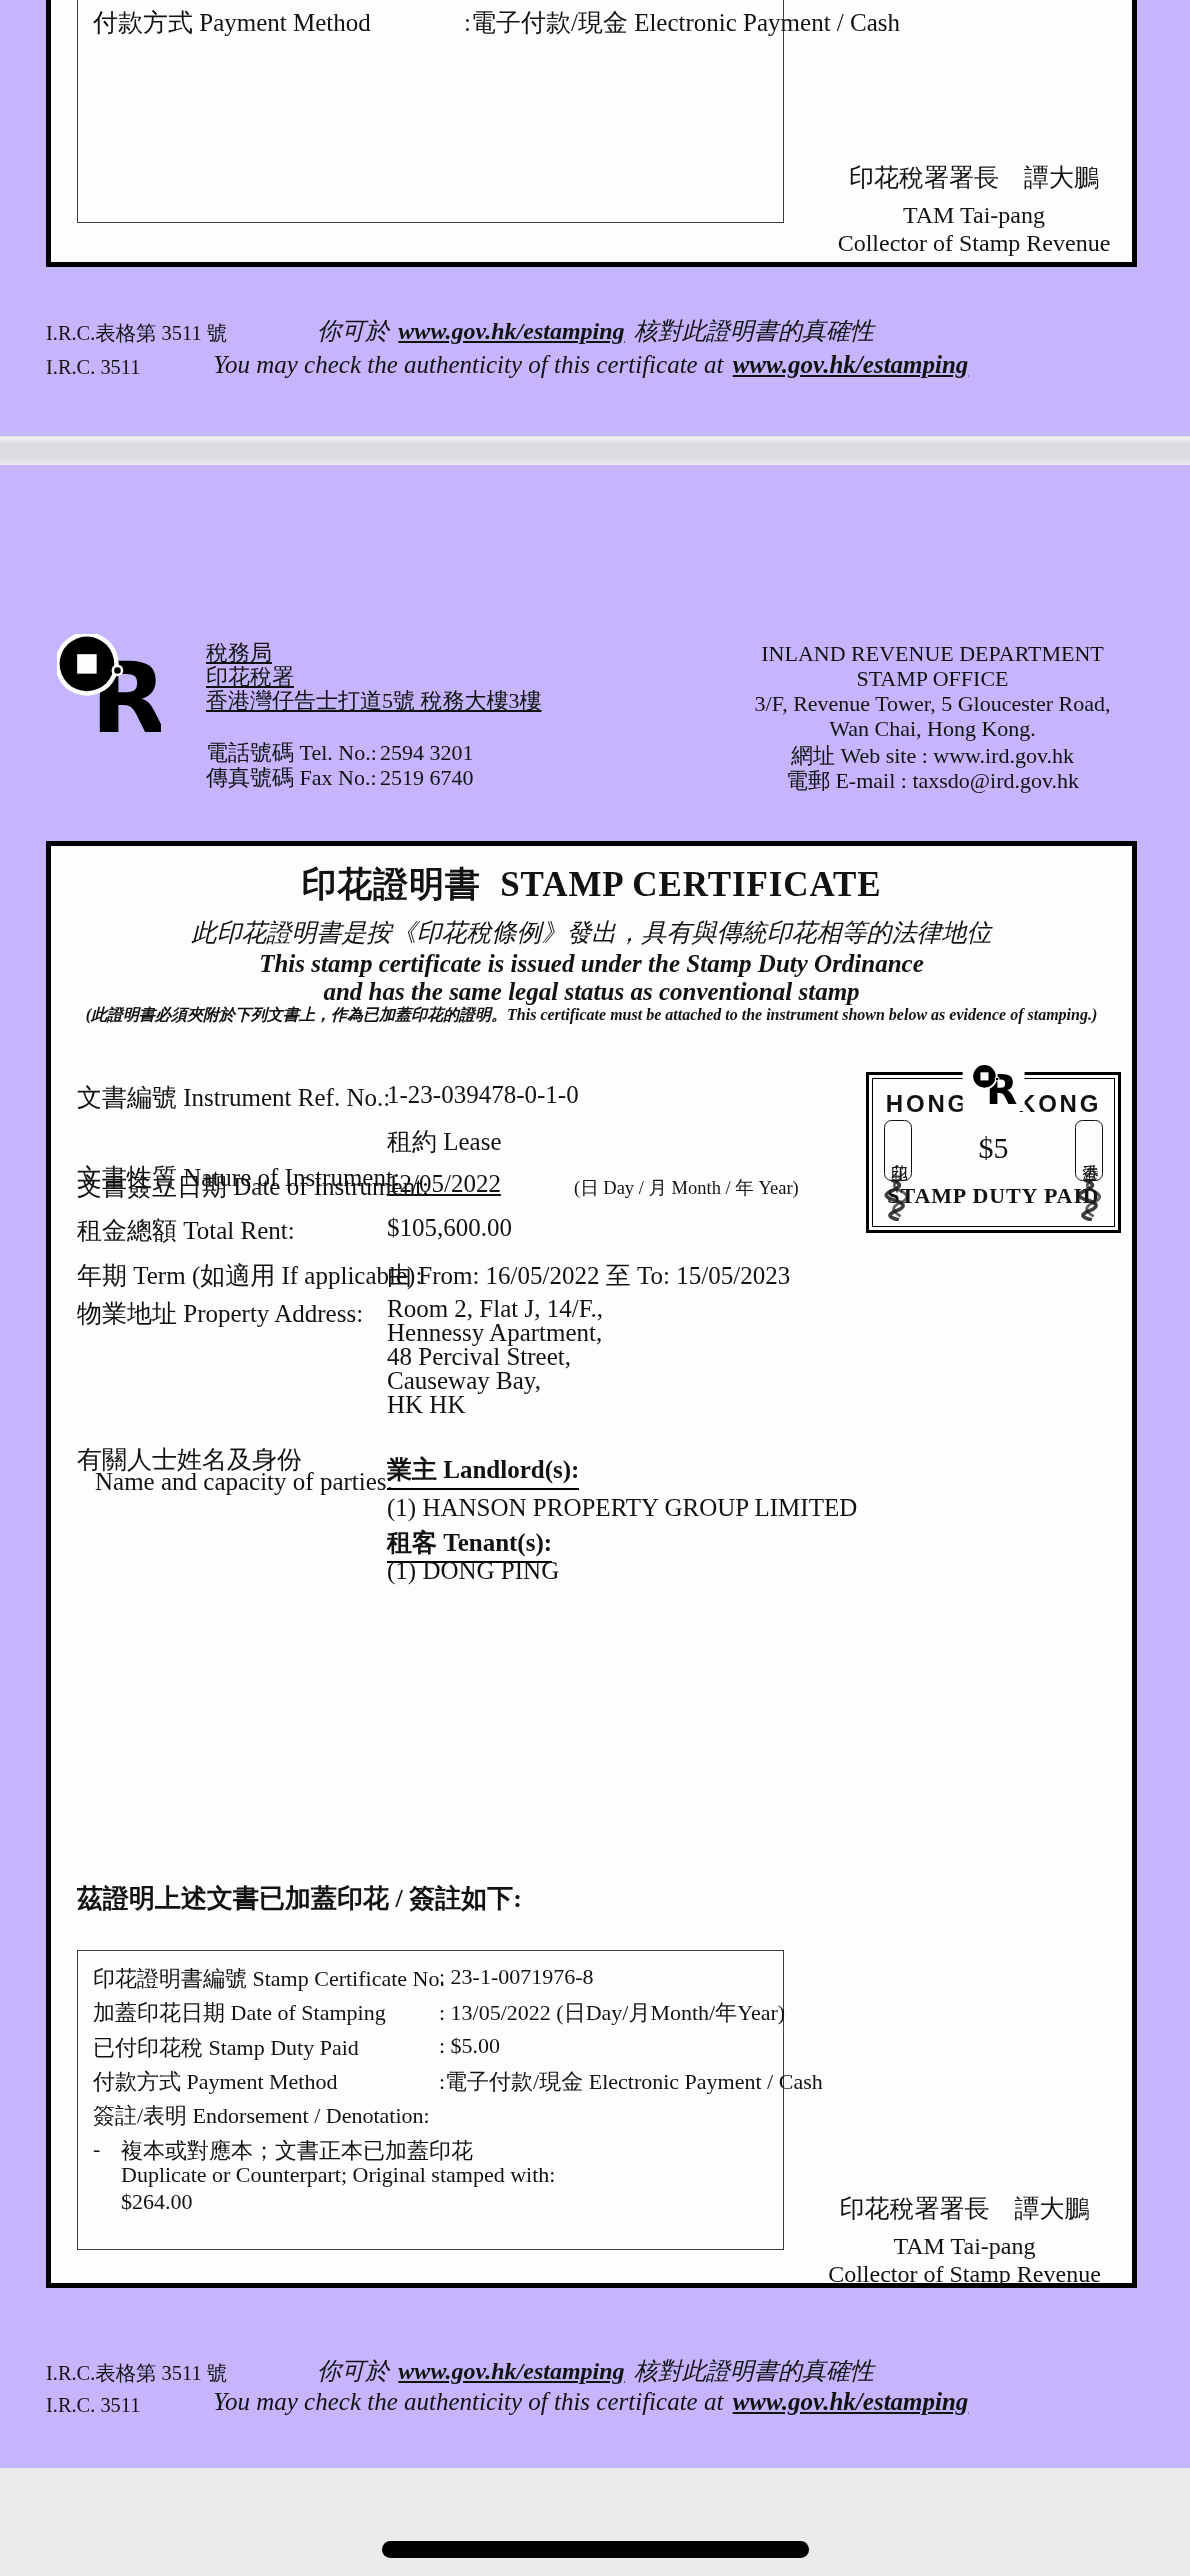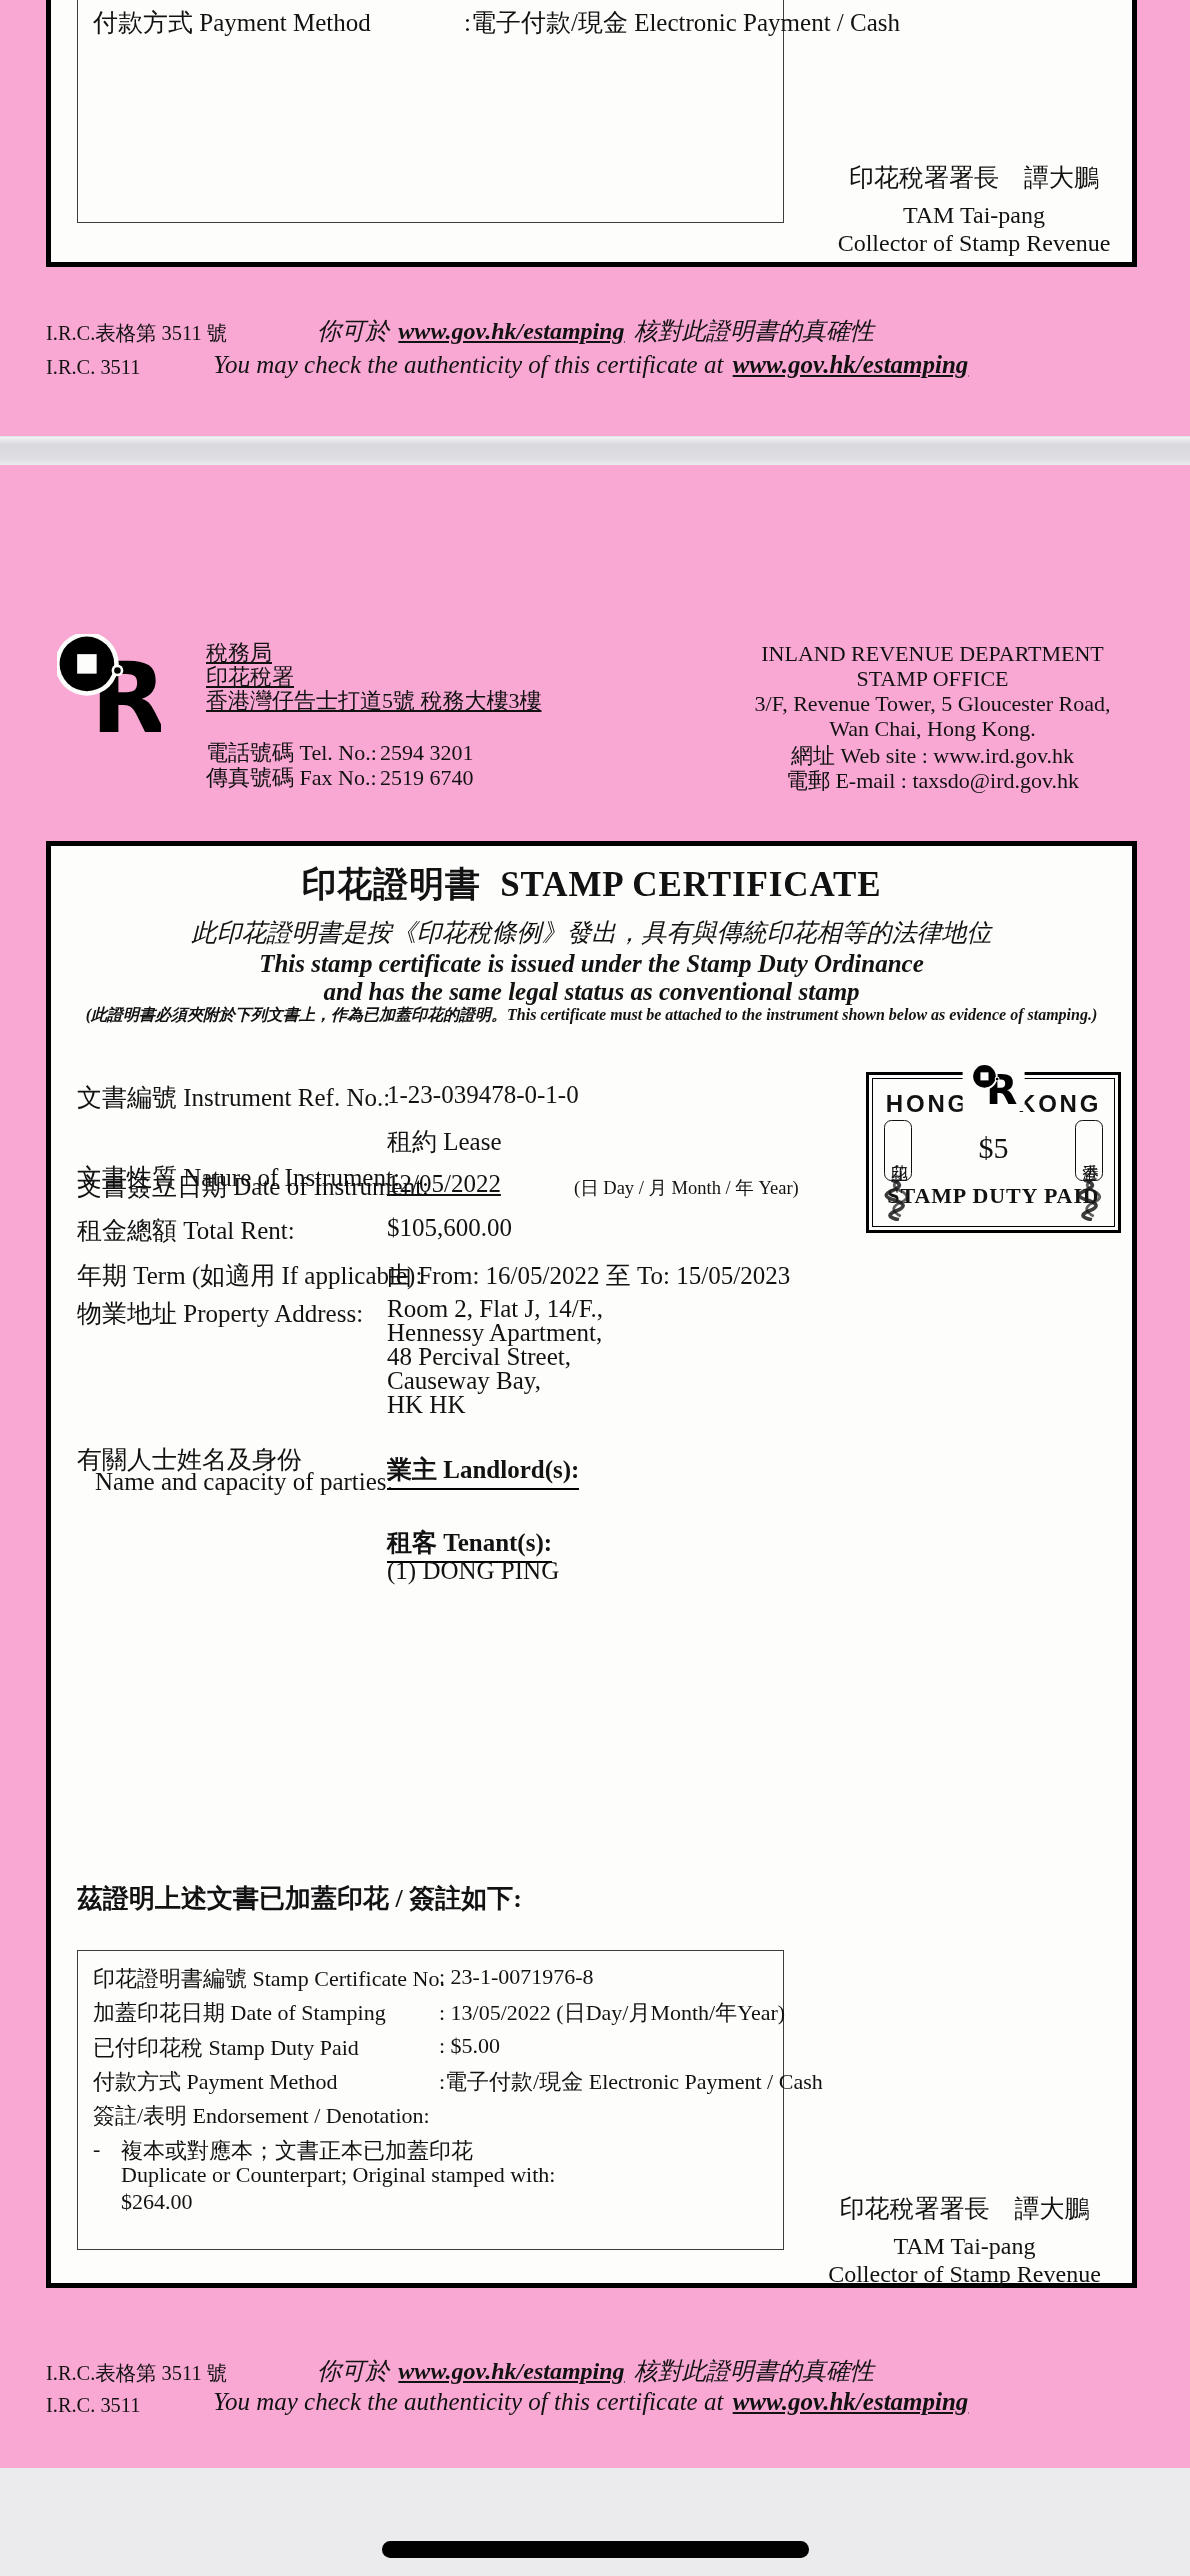--- a/index.html
+++ b/index.html
@@ -2,21 +2,21 @@
 <html style="font-size:15px"><head>
 <meta charset="utf-8">
 <style>
   html,body{margin:0;padding:0;}
   body{
     width:1191px;height:2576px;position:relative;overflow:hidden;
     background:#ebebed;color:#121212;
     font-family:"Liberation Serif","DejaVu Serif",serif;
   }
   .abs{position:absolute;white-space:nowrap;}
-  .page{position:absolute;left:0;width:1191px;background:#f9a8d4;}
+  .page{position:absolute;left:0;width:1191px;background:#c4b5fd;}
   #page1{top:0;height:436px;}
   #separator{position:absolute;left:0;top:436px;width:1191px;height:30px;
     background:linear-gradient(#f4f4f6 0%,#d9d9de 25%,#dddde2 70%,#efeff2 100%);
     border-top:0.9px solid #e3e3e6;border-bottom:0.9px solid #f2f2f4;}
   #page2{top:465px;height:2003px;}
 
   
   .certbox{position:absolute;box-sizing:border-box;border:5.6px solid #000;background:#fdfdfc;}
   #p1box{left:46px;top:0;width:1091px;height:267px;border-top:none;}
   #p2box{left:46px;top:376px;width:1091px;height:1447px;}
@@ -182,20 +182,21 @@
       <div>Room 2, Flat J, 14/F.,</div>
       <div>Hennessy Apartment,</div>
       <div>48 Percival Street,</div>
       <div>Causeway Bay,</div>
       <div>HK HK</div>
     </div>
 
     <span class="abs lbl" style="left:26px;top:597px;">有關人士姓名及身份</span>
     <span class="abs lbl" style="left:20px;top:622px;margin-left:24px;">Name and capacity of parties:</span>
     <span class="abs party-head" style="left:336px;top:607px;">業主 Landlord(s):</span>
+    <span class="abs val" style="left:336px;top:648px;">(1)   HANSON PROPERTY GROUP LIMITED</span>
     <span class="abs party-head" style="left:336px;top:680px;">租客 Tenant(s):</span>
     <span class="abs val" style="left:336px;top:711px;">(1)   DONG PING</span>
 
     <span class="abs" style="left:26px;top:1035px;font-size:26px;font-weight:bold;">茲證明上述文書已加蓋印花 / 簽註如下:</span>
 
     <div class="innerbox" id="p2endorse">
       <span class="abs erow-l" style="left:15px;top:13px;">印花證明書編號 Stamp Certificate No.</span>
       <span class="abs erow-v" style="left:361px;top:13px;">: 23-1-0071976-8</span>
 
       <span class="abs erow-l" style="left:15px;top:47px;">加蓋印花日期 Date of Stamping</span>

